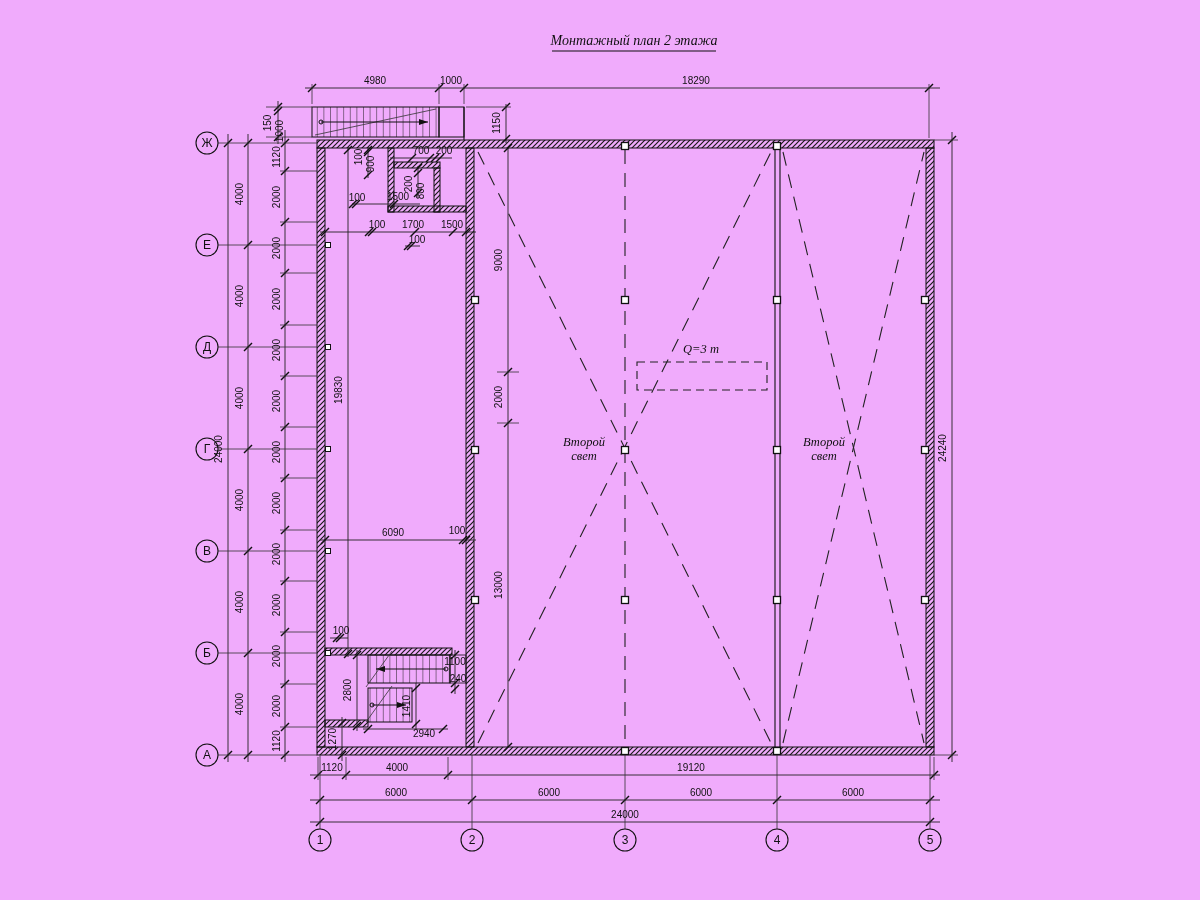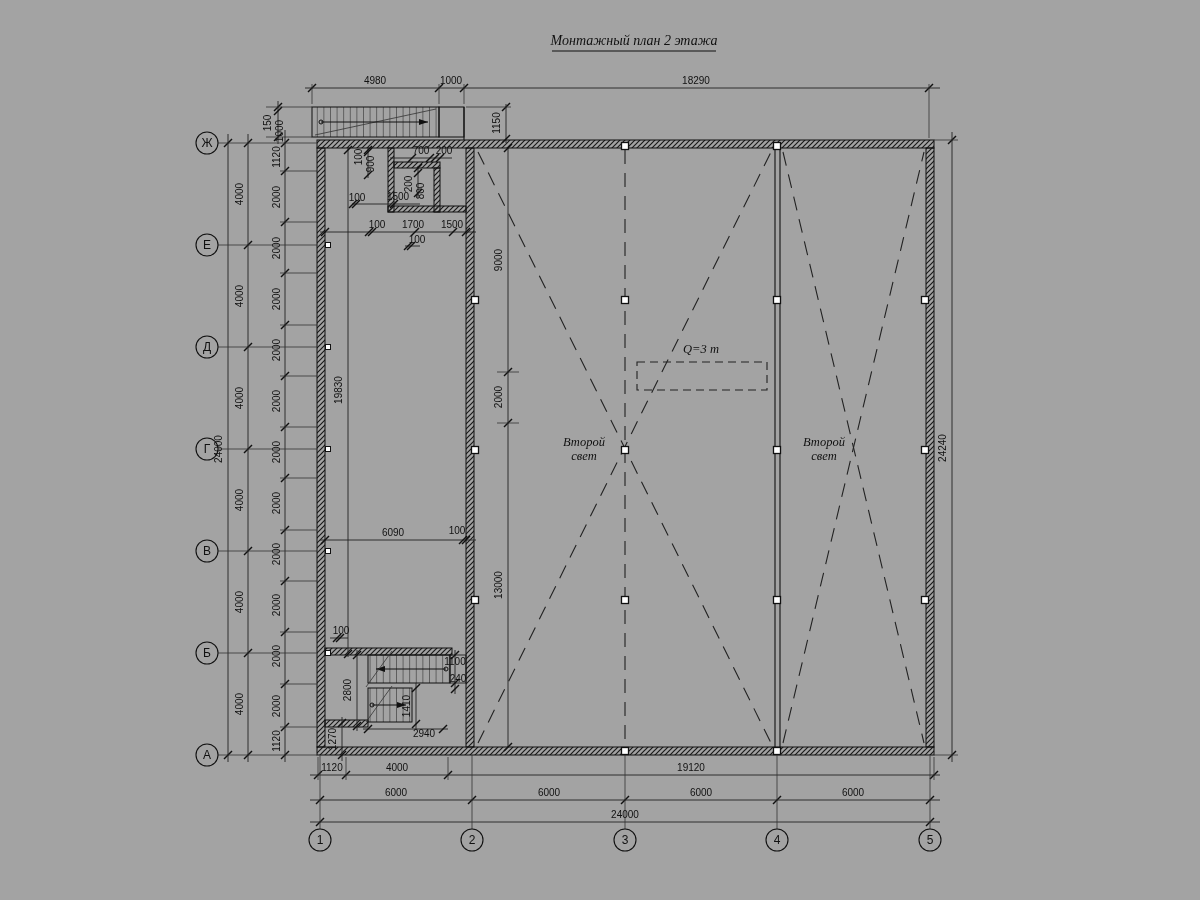--- a/index.html
+++ b/index.html
@@ -1,16 +1,16 @@
 <!DOCTYPE html>
 <html><head>
 <meta charset="utf-8">
 <style>
   html,body{margin:0;padding:0;background:#ffffff;}
-  .page{width:1200px;height:900px;background:#a3a3a3;position:relative;font-family:"Liberation Sans",sans-serif;}
+  .page{width:1200px;height:900px;background:#f0abfc;position:relative;font-family:"Liberation Sans",sans-serif;}
   svg{display:block;}
   .w{fill:url(#hatch);stroke:#111;stroke-width:1;}
   .ln{stroke:#222;stroke-width:0.9;fill:none;}
   .thin{stroke:#333;stroke-width:0.8;fill:none;}
   .med{stroke:#111;stroke-width:1.1;fill:none;}
   .dash{stroke:#222;stroke-width:1.1;fill:none;stroke-dasharray:14 9;}
   .dashc{stroke:#222;stroke-width:1.1;fill:none;stroke-dasharray:8 5;}
   .d{font:10px "Liberation Sans",sans-serif;fill:#111;text-anchor:middle;}
   .ax{font:12px "Liberation Sans",sans-serif;fill:#111;text-anchor:middle;}
   .it{font:italic 12.5px "Liberation Serif",serif;fill:#111;text-anchor:middle;}

